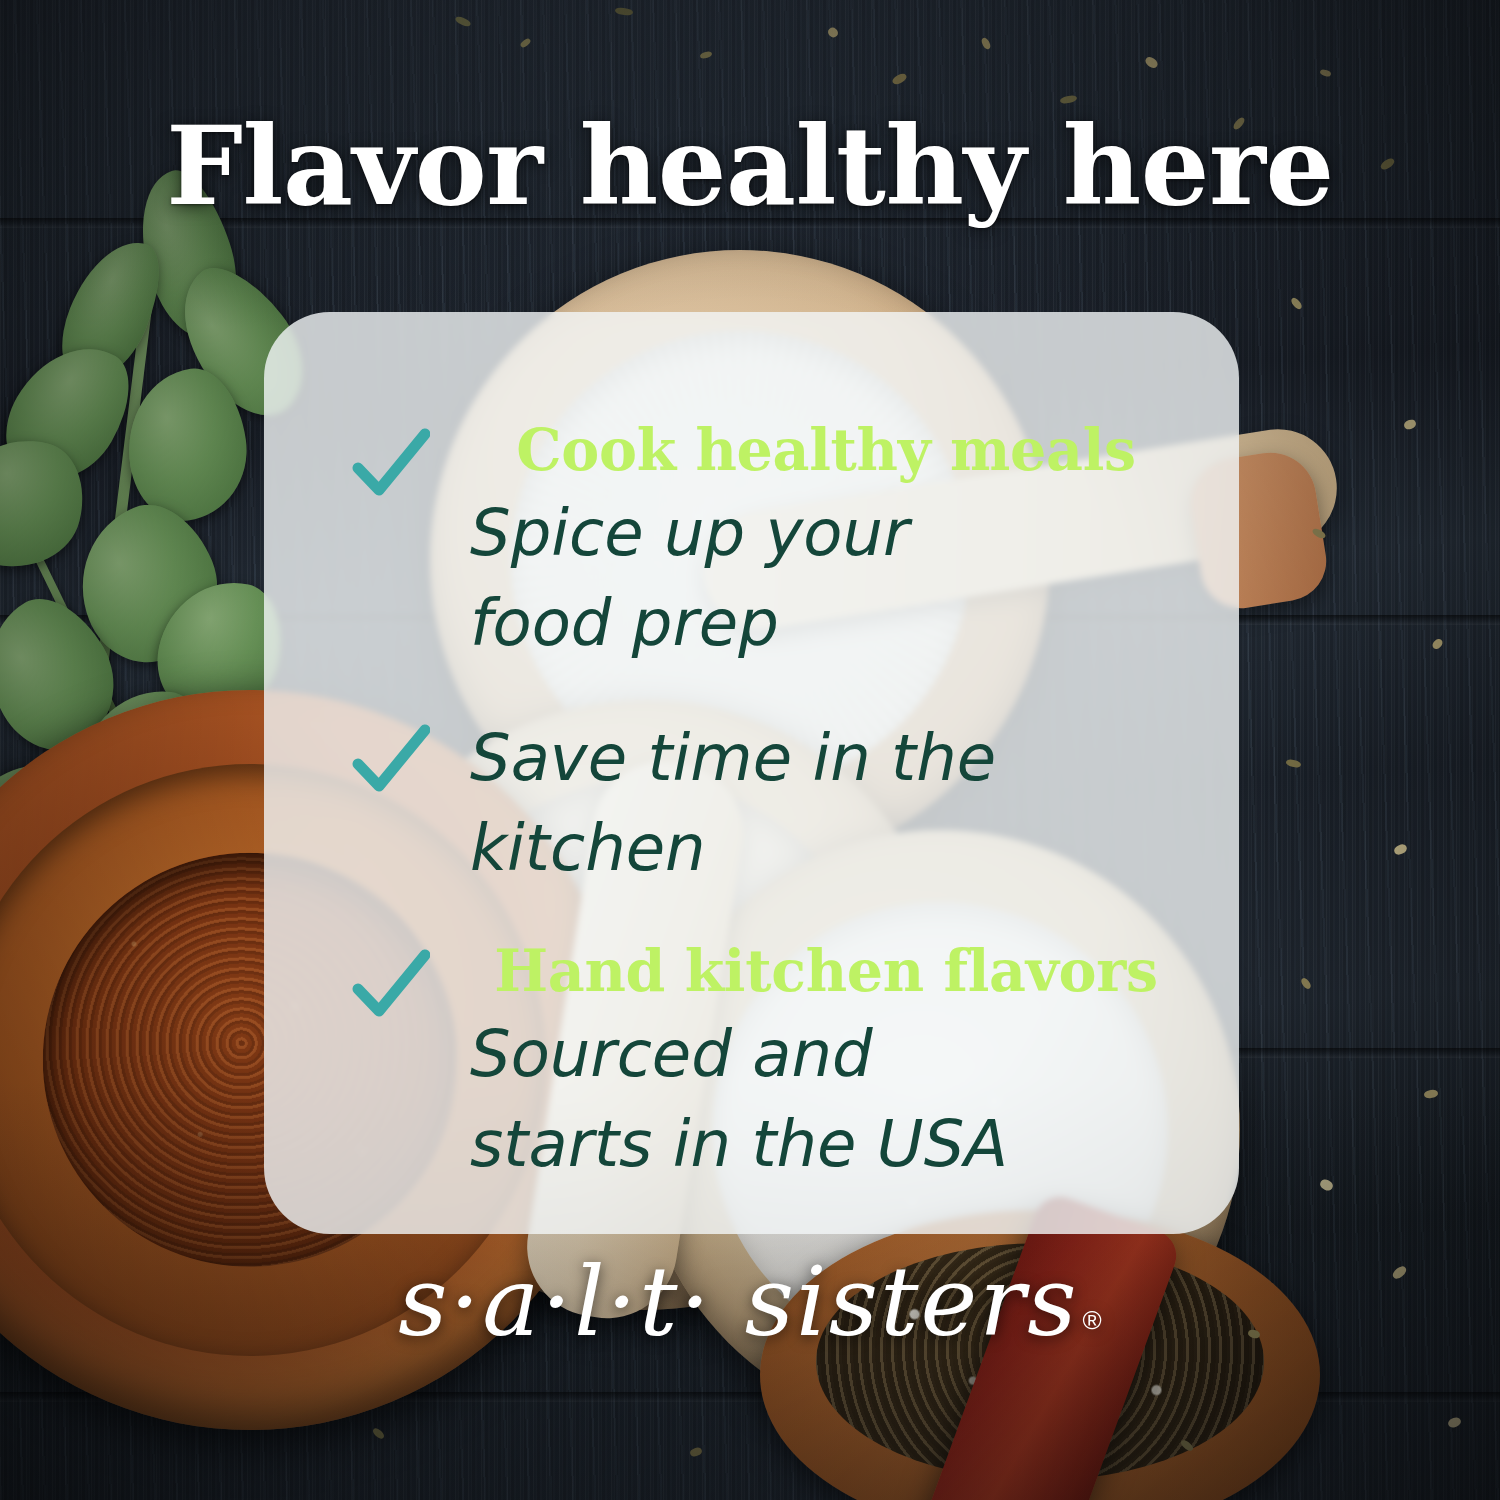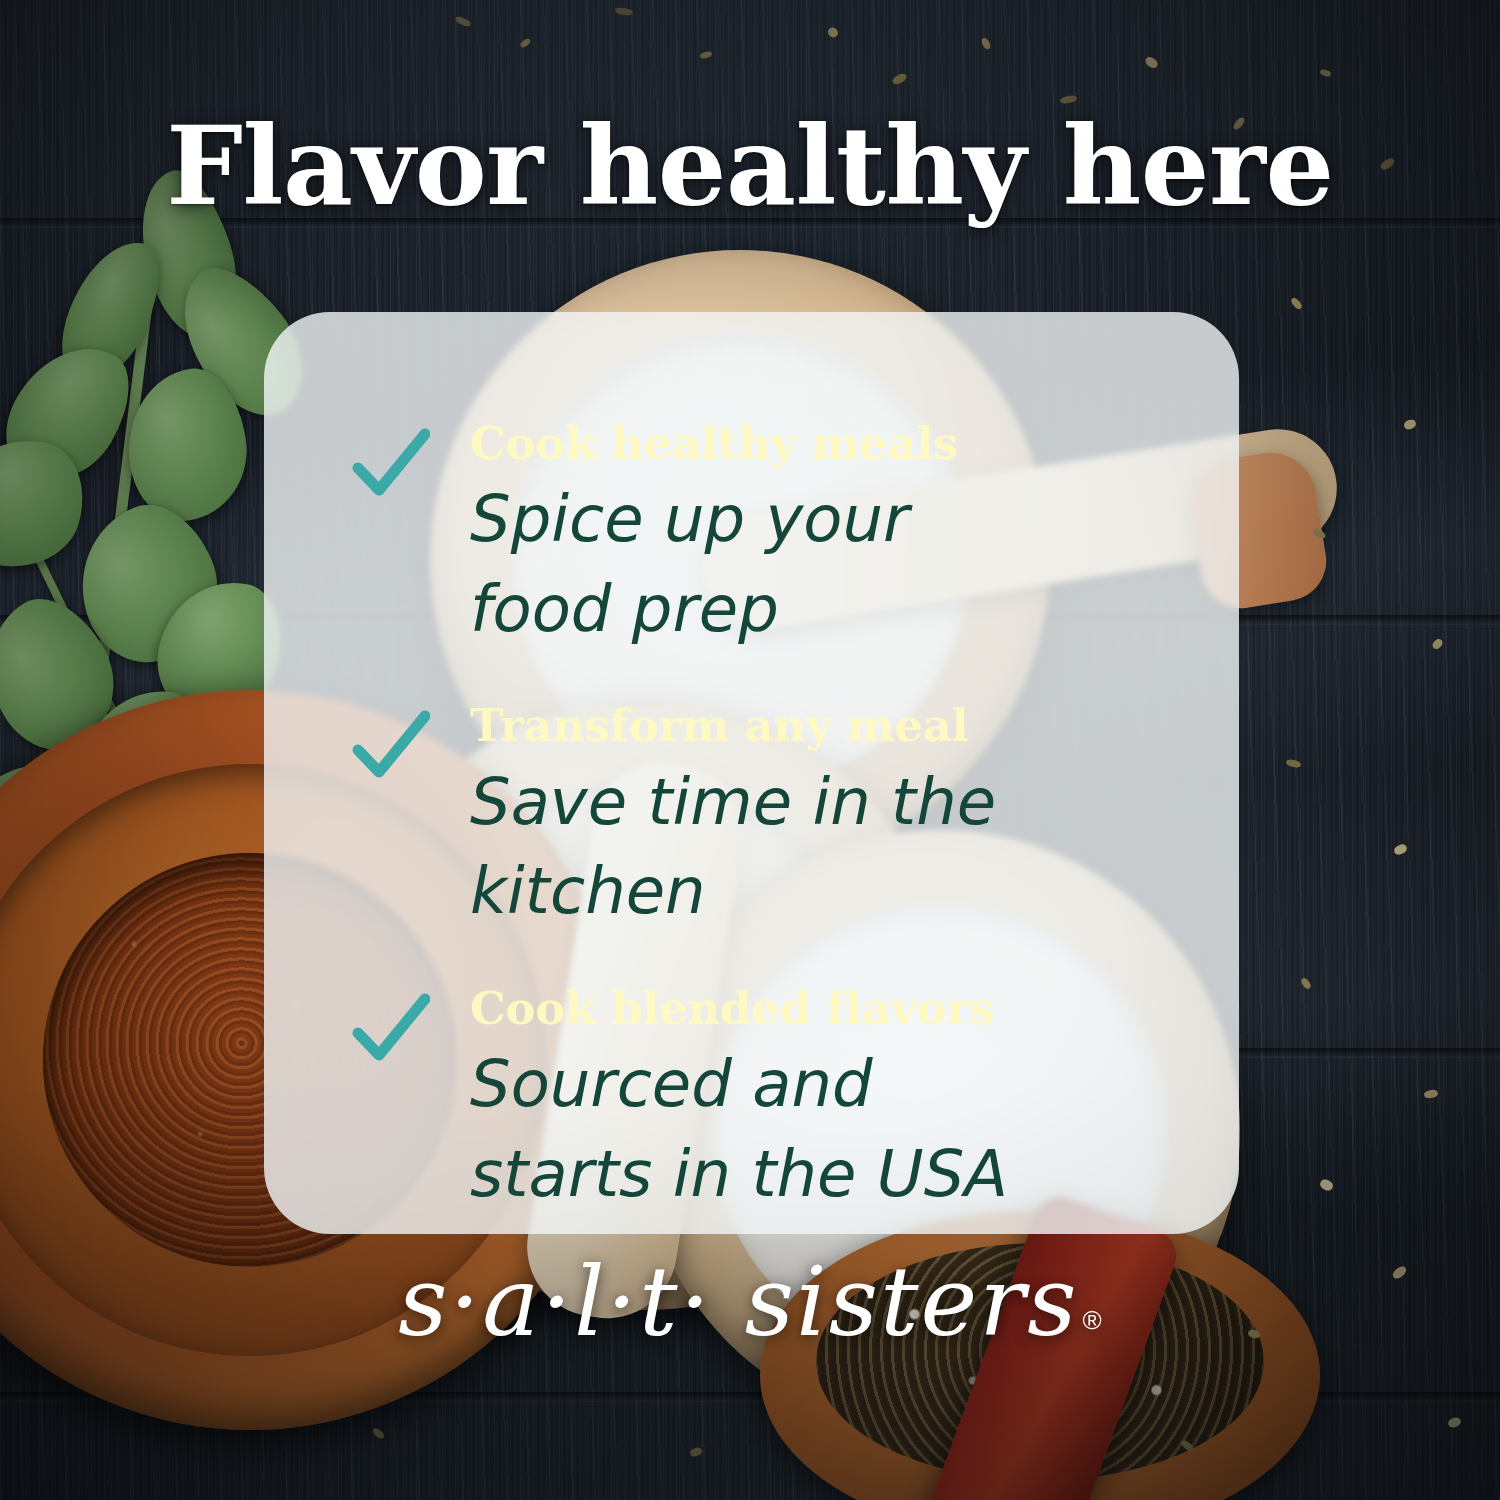--- a/index.html
+++ b/index.html
@@ -210,25 +210,26 @@
 
   .check{
     position:absolute;left:0;top:10px;width:78px;height:78px;
   }
   .check svg{display:block;width:78px;height:78px;}
 
   .item-head{
     margin:0 0 6px 118px;
     font-family:"DejaVu Serif","Liberation Serif",serif;
     font-weight:700;
-    font-size:45px;
+    font-size:57px;
     line-height:1.14;
-    color:#fef9c3;
+    color:#bef264;
     letter-spacing:-0.3px;
     white-space:nowrap;
+    text-align:center;
   }
   .item-sub{
     margin:0 0 0 118px;
     font-family:"DejaVu Sans","Liberation Sans",sans-serif;
     font-style:italic;
     font-weight:400;
     font-size:64px;
     line-height:1.40;
     color:#14463a;
     max-width:600px;
@@ -357,31 +358,30 @@
       <div class="item-head">Cook healthy meals</div>
       <div class="item-sub">Spice up your food prep</div>
     </div>
 
     <div class="item">
       <span class="check">
         <svg viewBox="0 0 78 78" xmlns="http://www.w3.org/2000/svg" aria-hidden="true">
           <path d="M6 40 L27 62 L73 6" fill="none" stroke="#3aa9a7" stroke-width="11" stroke-linecap="round" stroke-linejoin="round"></path>
         </svg>
       </span>
-      <div class="item-head">Transform any meal</div>
       <div class="item-sub">Save time in the kitchen</div>
     </div>
 
     <div class="item">
       <span class="check">
         <svg viewBox="0 0 78 78" xmlns="http://www.w3.org/2000/svg" aria-hidden="true">
           <path d="M6 40 L27 62 L73 6" fill="none" stroke="#3aa9a7" stroke-width="11" stroke-linecap="round" stroke-linejoin="round"></path>
         </svg>
       </span>
-      <div class="item-head">Cook blended flavors</div>
+      <div class="item-head">Hand kitchen flavors</div>
       <div class="item-sub">Sourced and starts in the USA</div>
     </div>
 
   </div>
 
   <div class="logo">
     <span class="logo-word">s·a·l·t· sisters</span><span class="logo-reg">®</span>
   </div>
 
 </div>

